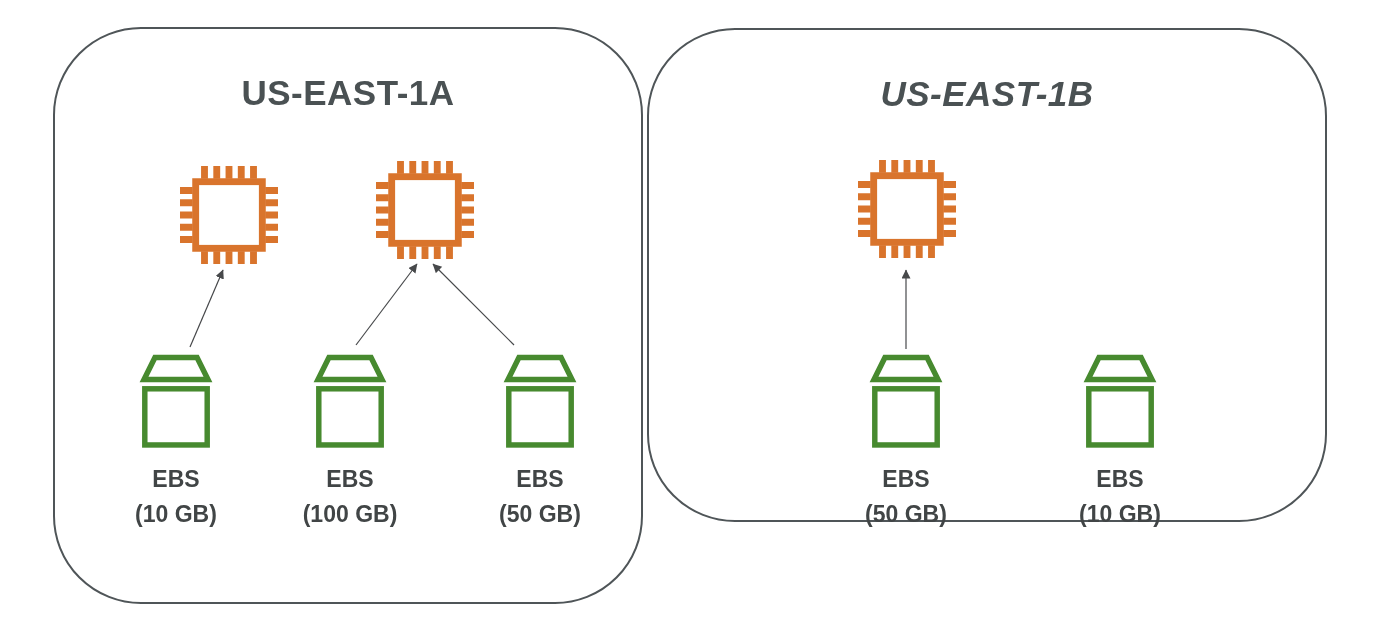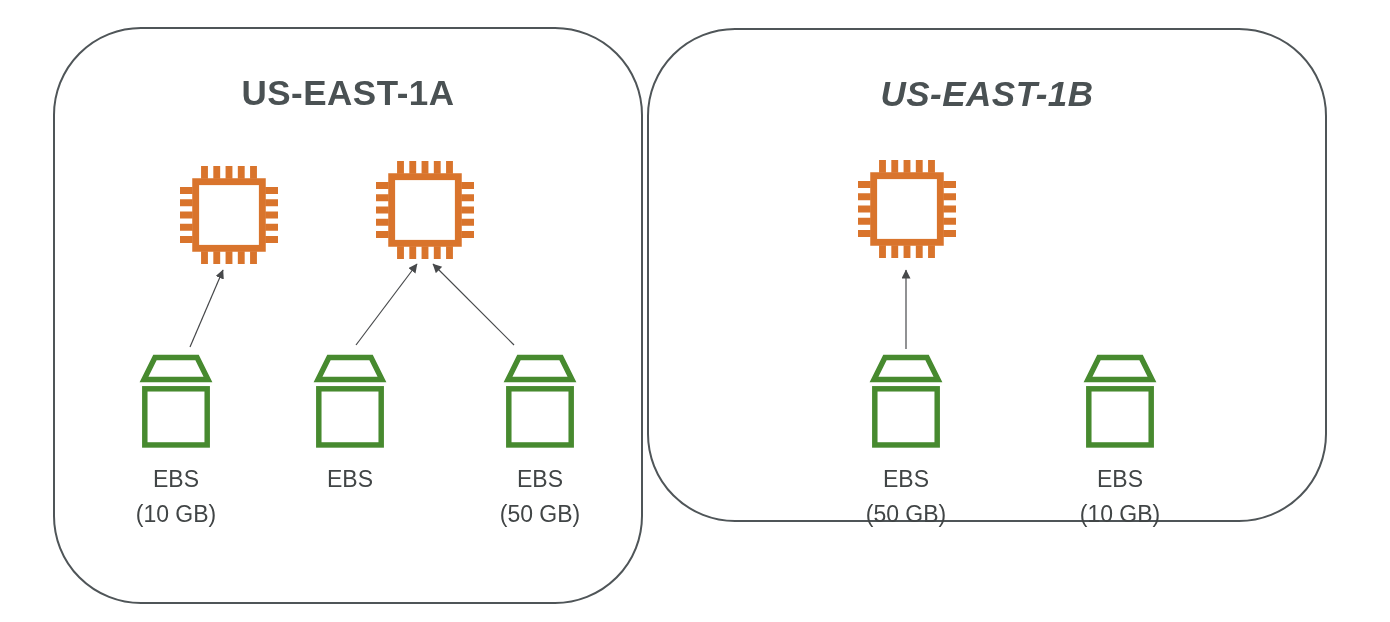--- a/index.html
+++ b/index.html
@@ -19,21 +19,21 @@
     text-align:center; font-size:35px; font-weight:bold;
     letter-spacing:0.5px; color:var(--title-text,#4A5153);
   }
   .chip { position:absolute; width:98px; height:98px; }
   .chip path { stroke:var(--instance-icon,#D9742C); fill:none; stroke-width:7; }
   .chip rect { stroke:var(--instance-icon,#D9742C); fill:#fff; stroke-width:7; }
   .ebs { position:absolute; width:78px; height:97px; }
   .ebs path, .ebs rect { stroke:var(--volume-icon,#478A2F); fill:#fff; stroke-width:7; }
   .vol-label {
     position:absolute; width:170px; text-align:center;
-    font-size:23px; line-height:35px; color:var(--label-text,#414546);
+    font-size:23px; line-height:35px; color:var(--label-text,#414546);font-weight:bold;
   }
   .arrows { position:absolute; left:0; top:0; pointer-events:none; }
   .arrows line { stroke:var(--arrow,#47494B); stroke-width:1.2; }
   .arrows marker path { fill:var(--arrow,#47494B); }
 </style>
 </head>
 <body>
 
 <div class="canvas">
 
@@ -94,20 +94,21 @@
     </svg>
   </div>
 
   <div class="vol-label" style="left:91px;top:462px">
     <div>EBS</div>
     <div>(10 GB)</div>
     <div></div>
   </div>
   <div class="vol-label" style="left:265px;top:462px">
     <div>EBS</div>
+    <div>(100 GB)</div>
     <div></div>
   </div>
   <div class="vol-label" style="left:455px;top:462px">
     <div>EBS</div>
     <div>(50 GB)</div>
     <div></div>
   </div>
   <div class="vol-label" style="left:821px;top:462px">
     <div>EBS</div>
     <div>(50 GB)</div>

